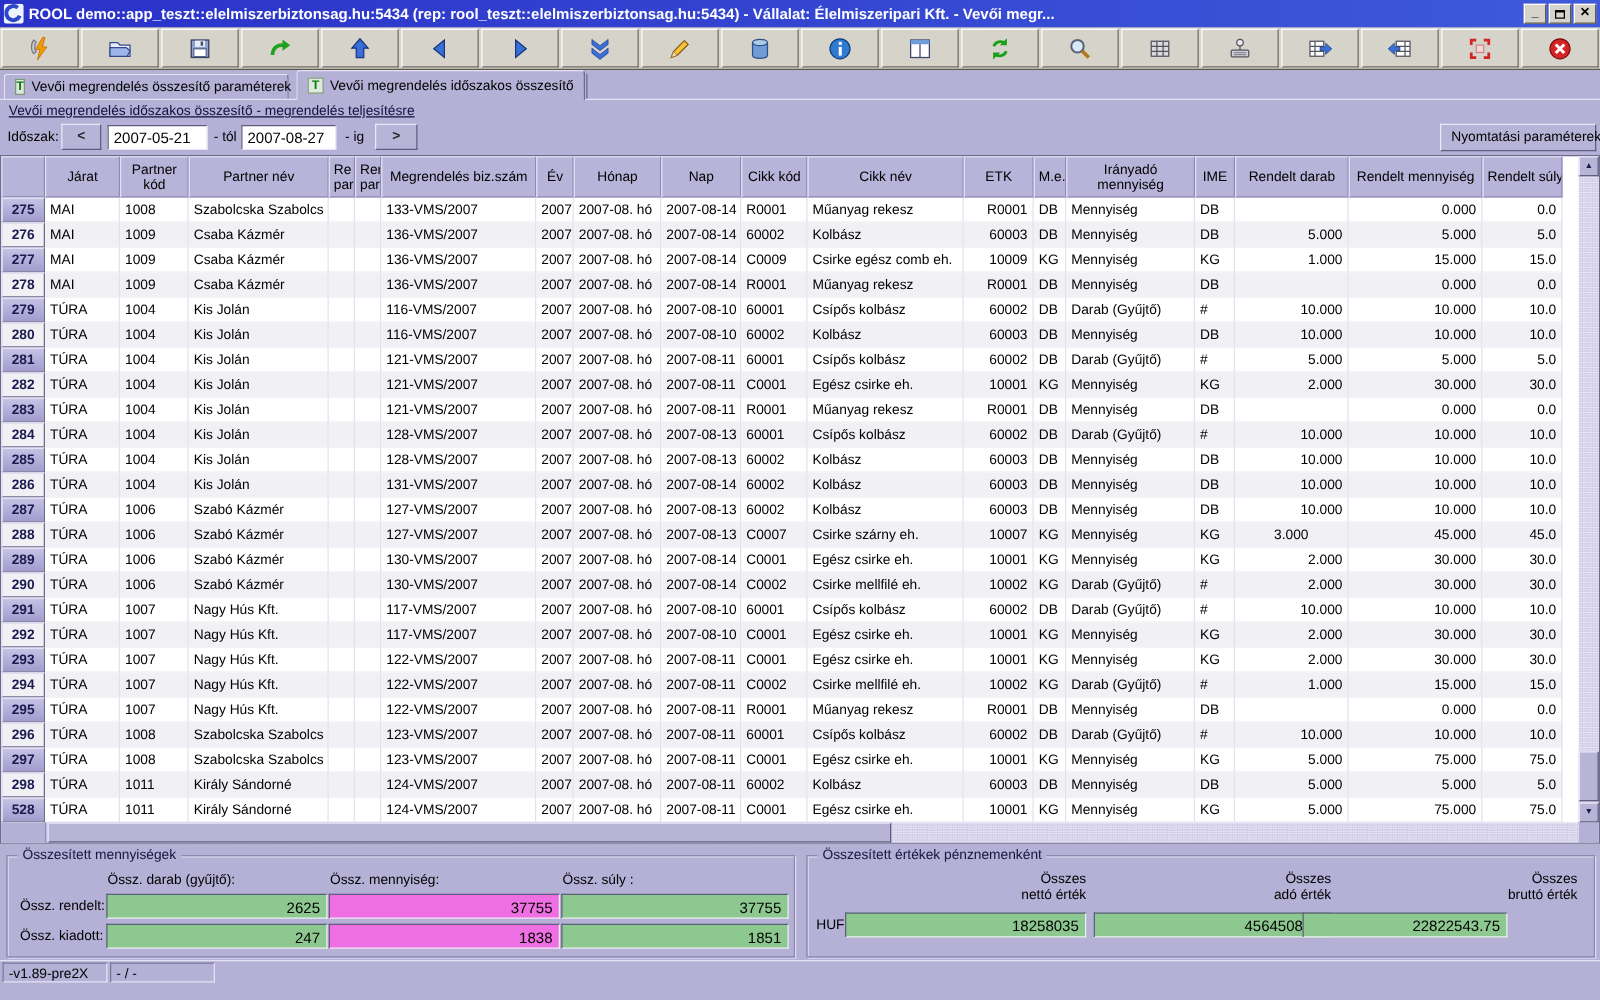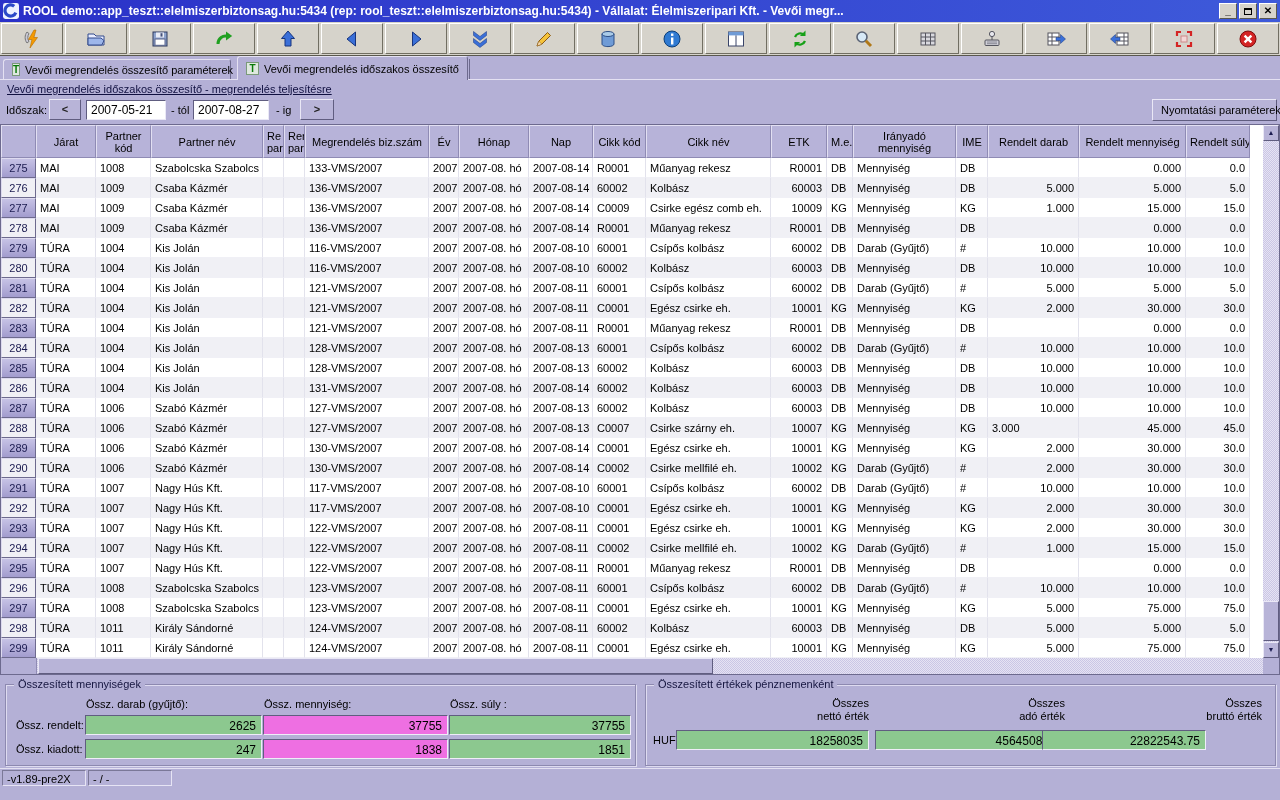--- a/index.html
+++ b/index.html
@@ -56,21 +56,21 @@
   .tablewrap { position:absolute; left:0; top:0; right:16px; bottom:16px; overflow:hidden; }
   table { border-collapse:separate; border-spacing:0; table-layout:fixed; width:1248px; }
   th { height:33px; background:#b7b3d9; border-right:1px solid #8f8bb4; border-bottom:1px solid #8f8bb4;
     border-top:1px solid #e2dff2; border-left:1px solid #e2dff2; font-weight:normal; font-size:11px;
     padding:1px 3px; vertical-align:middle; overflow:hidden; line-height:12px; }
   th:last-child { white-space:nowrap; }
   td { height:20px; font-size:11px; padding:0 4px; border-right:1px solid #e2e2ec; border-bottom:1px solid #f0f0f6;
     white-space:nowrap; overflow:hidden; vertical-align:middle; }
   tbody tr:nth-child(even) td { background:#f0f0f5; }
   td.rn { background:linear-gradient(180deg,#c6c2e5,#a29cce); border:1px solid; border-color:#dedbf0 #6d6a8e #6d6a8e #dedbf0;
-    text-align:center; color:#1b1b50; padding:0; }
+    text-align:center; color:#1b1b50; padding:0;font-weight:bold; }
 
   
   .vsb { position:absolute; right:0; top:0; width:16px; bottom:16px;
     background:repeating-conic-gradient(#cac6e5 0% 25%, #e6e3f3 0% 50%) 0 0/2px 2px; }
   .hsb { position:absolute; left:0; right:16px; bottom:0; height:16px;
     background:repeating-conic-gradient(#cac6e5 0% 25%, #e6e3f3 0% 50%) 0 0/2px 2px; }
   .sbtn { position:absolute; width:16px; height:16px; background:#b8b4d8; border:1px solid; border-color:#eae8f6 #605d80 #605d80 #eae8f6;
     font-size:7px; color:#1b1b50; text-align:center; line-height:14px; }
   .vthumb { position:absolute; left:0; width:16px; background:#b8b4d8; border:1px solid; border-color:#eae8f6 #605d80 #605d80 #eae8f6; }
   .hthumb { position:absolute; top:0; height:16px; background:#b8b4d8; border:1px solid; border-color:#eae8f6 #605d80 #605d80 #eae8f6; }
@@ -651,21 +651,21 @@
             <td style="text-align:left">127-VMS/2007</td>
             <td style="text-align:left">2007</td>
             <td style="text-align:left">2007-08. hó</td>
             <td style="text-align:left">2007-08-13</td>
             <td style="text-align:left">C0007</td>
             <td style="text-align:left">Csirke szárny eh.</td>
             <td style="text-align:right">10007</td>
             <td style="text-align:left">KG</td>
             <td style="text-align:left">Mennyiség</td>
             <td style="text-align:left">KG</td>
-            <td style="text-align:left">3.000</td>
+            <td style="text-align:center">3.000</td>
             <td style="text-align:right">45.000</td>
             <td style="text-align:right">45.0</td>
           </tr>
           <tr>
             <td class="rn">289</td>
             <td style="text-align:left">TÚRA</td>
             <td style="text-align:left">1006</td>
             <td style="text-align:left">Szabó Kázmér</td>
             <td style="text-align:left"></td>
             <td style="text-align:left"></td>
@@ -866,21 +866,21 @@
             <td style="text-align:left">Kolbász</td>
             <td style="text-align:right">60003</td>
             <td style="text-align:left">DB</td>
             <td style="text-align:left">Mennyiség</td>
             <td style="text-align:left">DB</td>
             <td style="text-align:right">5.000</td>
             <td style="text-align:right">5.000</td>
             <td style="text-align:right">5.0</td>
           </tr>
           <tr>
-            <td class="rn">299</td>
+            <td class="rn">528</td>
             <td style="text-align:left">TÚRA</td>
             <td style="text-align:left">1011</td>
             <td style="text-align:left">Király Sándorné</td>
             <td style="text-align:left"></td>
             <td style="text-align:left"></td>
             <td style="text-align:left">124-VMS/2007</td>
             <td style="text-align:left">2007</td>
             <td style="text-align:left">2007-08. hó</td>
             <td style="text-align:left">2007-08-11</td>
             <td style="text-align:left">C0001</td>

